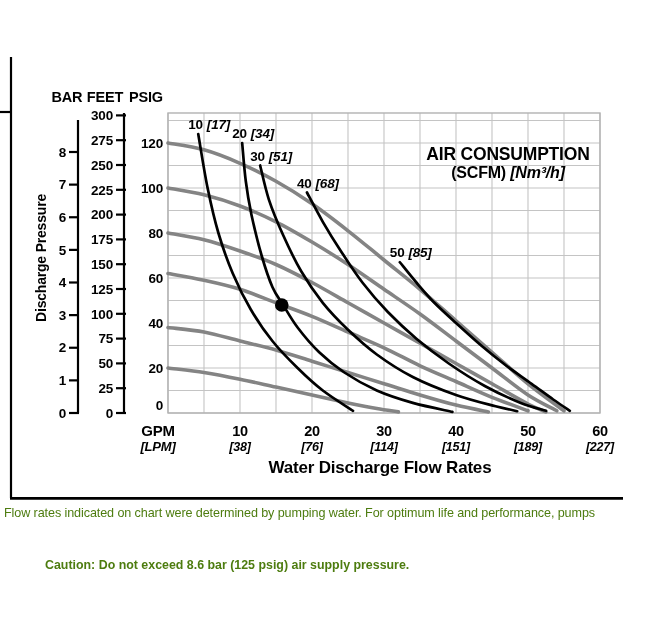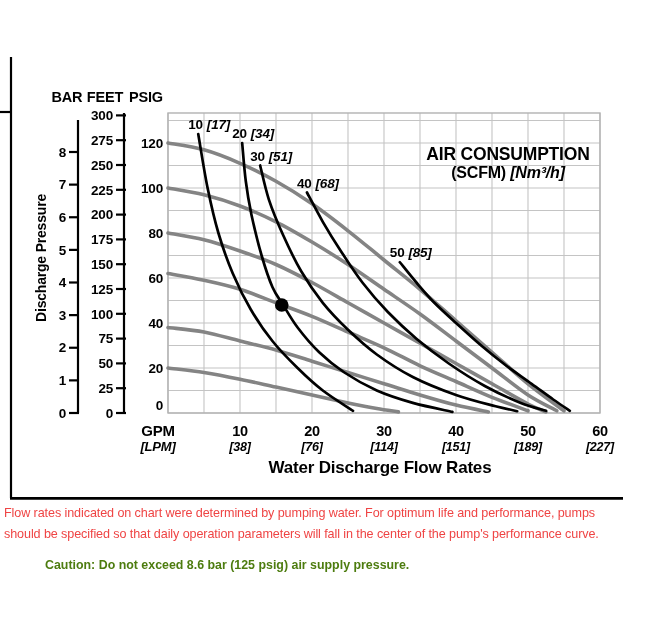--- a/index.html
+++ b/index.html
@@ -1,20 +1,20 @@
 <!DOCTYPE html>
 <html><head>
 <meta charset="utf-8">
 <style>
   html,body{margin:0;padding:0;background:#fff;}
   .stage{position:relative;width:628px;height:633px;background:#ffffff;overflow:hidden;
          font-family:"Liberation Sans",sans-serif;color:#000;}
   svg text{font-family:"Liberation Sans",sans-serif;fill:#000;letter-spacing:-0.2px;}
   .footnote-line{position:absolute;left:4px;white-space:nowrap;font-size:12.6px;
-                 letter-spacing:-0.1px;color:#ef4444;}
+                 letter-spacing:-0.1px;color:#4d7c0f;}
   .caution{position:absolute;left:45px;top:558px;white-space:nowrap;font-size:12.4px;
            font-weight:bold;color:#4d7c0f;}
 </style>
 </head>
 <body>
 
 <div class="stage">
   <svg id="chart" width="650" height="505" viewBox="0 0 650 505">
       <line x1="11" y1="57" x2="11" y2="498" stroke="#000000" stroke-width="2.2"></line>
       <line x1="10" y1="498.4" x2="623" y2="498.4" stroke="#000000" stroke-width="2.6"></line>
@@ -147,15 +147,14 @@
         <text x="456" y="436" font-size="14.5" font-weight="bold" text-anchor="middle">40</text>
         <text x="456" y="450.5" font-size="12.5" font-weight="600" text-anchor="middle" font-style="italic">[151]</text>
         <text x="528" y="436" font-size="14.5" font-weight="bold" text-anchor="middle">50</text>
         <text x="528" y="450.5" font-size="12.5" font-weight="600" text-anchor="middle" font-style="italic">[189]</text>
         <text x="600" y="436" font-size="14.5" font-weight="bold" text-anchor="middle">60</text>
         <text x="600" y="450.5" font-size="12.5" font-weight="600" text-anchor="middle" font-style="italic">[227]</text>
       </g>
       <text x="380" y="473" font-size="17" font-weight="bold" text-anchor="middle">Water Discharge Flow Rates</text>
     </svg>
   <div class="footnote-line" style="top:506px">Flow rates indicated on chart were determined by pumping water. For optimum life and performance, pumps</div>
-  <div class="footnote-line" style="top:527px">should be specified so that daily operation parameters will fall in the center of the pump's performance curve.</div>
   <div class="caution">Caution: Do not exceed 8.6 bar (125 psig) air supply pressure.</div>
 </div>
 
 </body></html>

